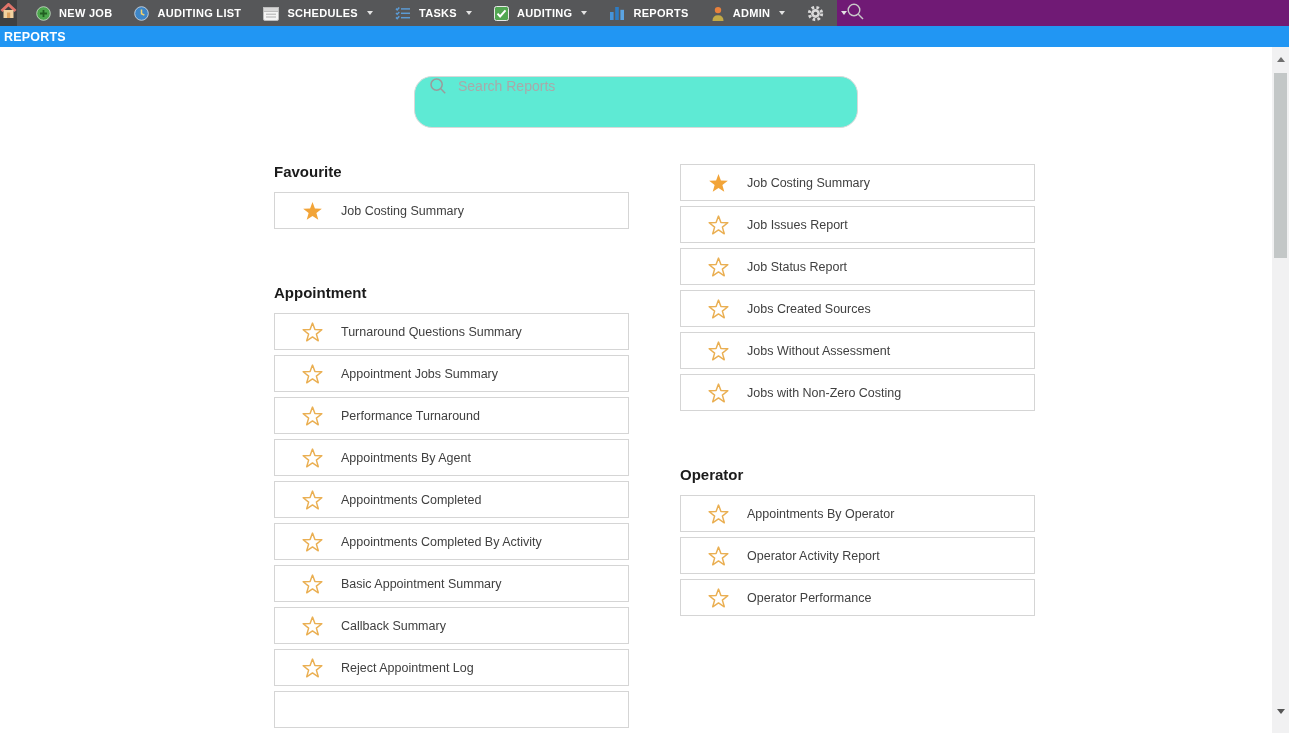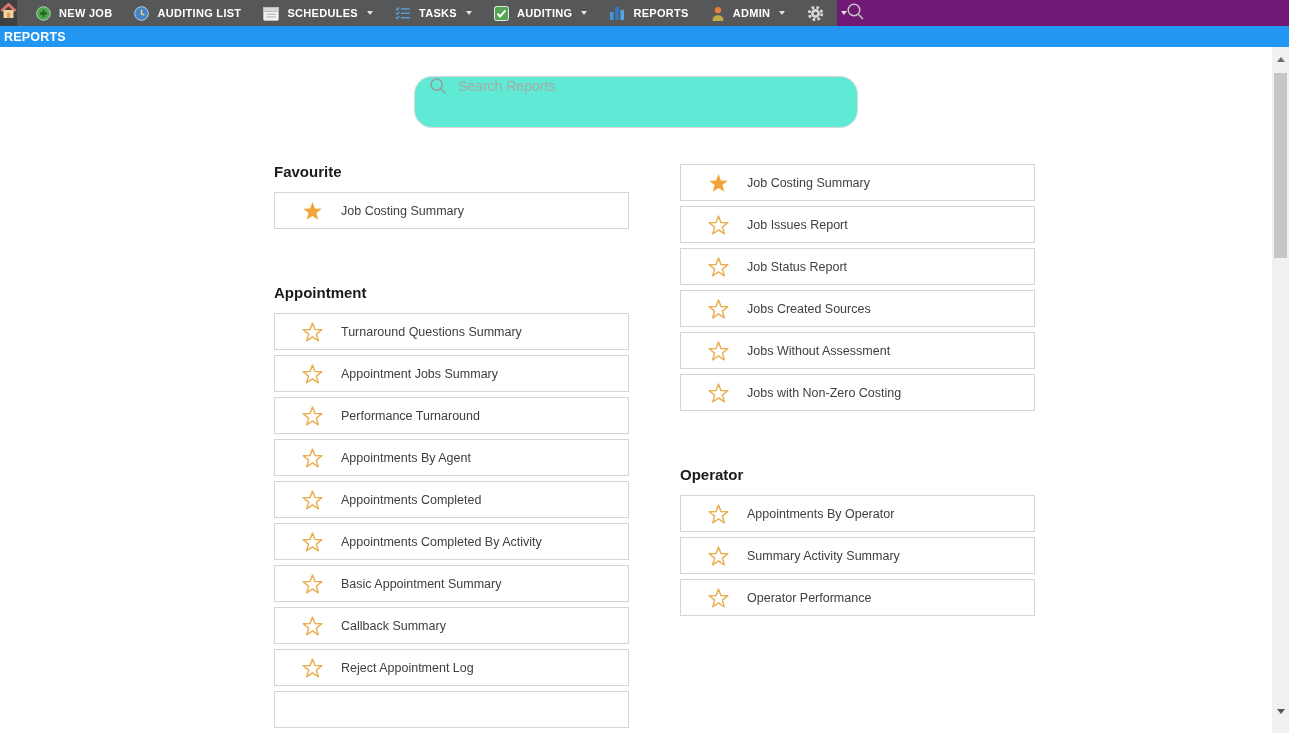--- a/index.html
+++ b/index.html
@@ -336,21 +336,21 @@
               </svg>
             </span>
             <span class="report-label">Appointments By Operator</span>
           </div>
           <div class="report-card">
             <span class="star">
               <svg width="21" height="20" viewBox="0 0 20 19">
                 <path d="M10 1 L12.3 7.1 L18.9 7.4 L13.7 11.5 L15.5 17.9 L10 14.2 L4.5 17.9 L6.3 11.5 L1.1 7.4 L7.7 7.1 Z" fill="#fff" stroke="#eaaf52" stroke-width="1.4" stroke-linejoin="round"></path>
               </svg>
             </span>
-            <span class="report-label">Summary Activity Summary</span>
+            <span class="report-label">Operator Activity Report</span>
           </div>
           <div class="report-card">
             <span class="star">
               <svg width="21" height="20" viewBox="0 0 20 19">
                 <path d="M10 1 L12.3 7.1 L18.9 7.4 L13.7 11.5 L15.5 17.9 L10 14.2 L4.5 17.9 L6.3 11.5 L1.1 7.4 L7.7 7.1 Z" fill="#fff" stroke="#eaaf52" stroke-width="1.4" stroke-linejoin="round"></path>
               </svg>
             </span>
             <span class="report-label">Operator Performance</span>
           </div>
         </section>

